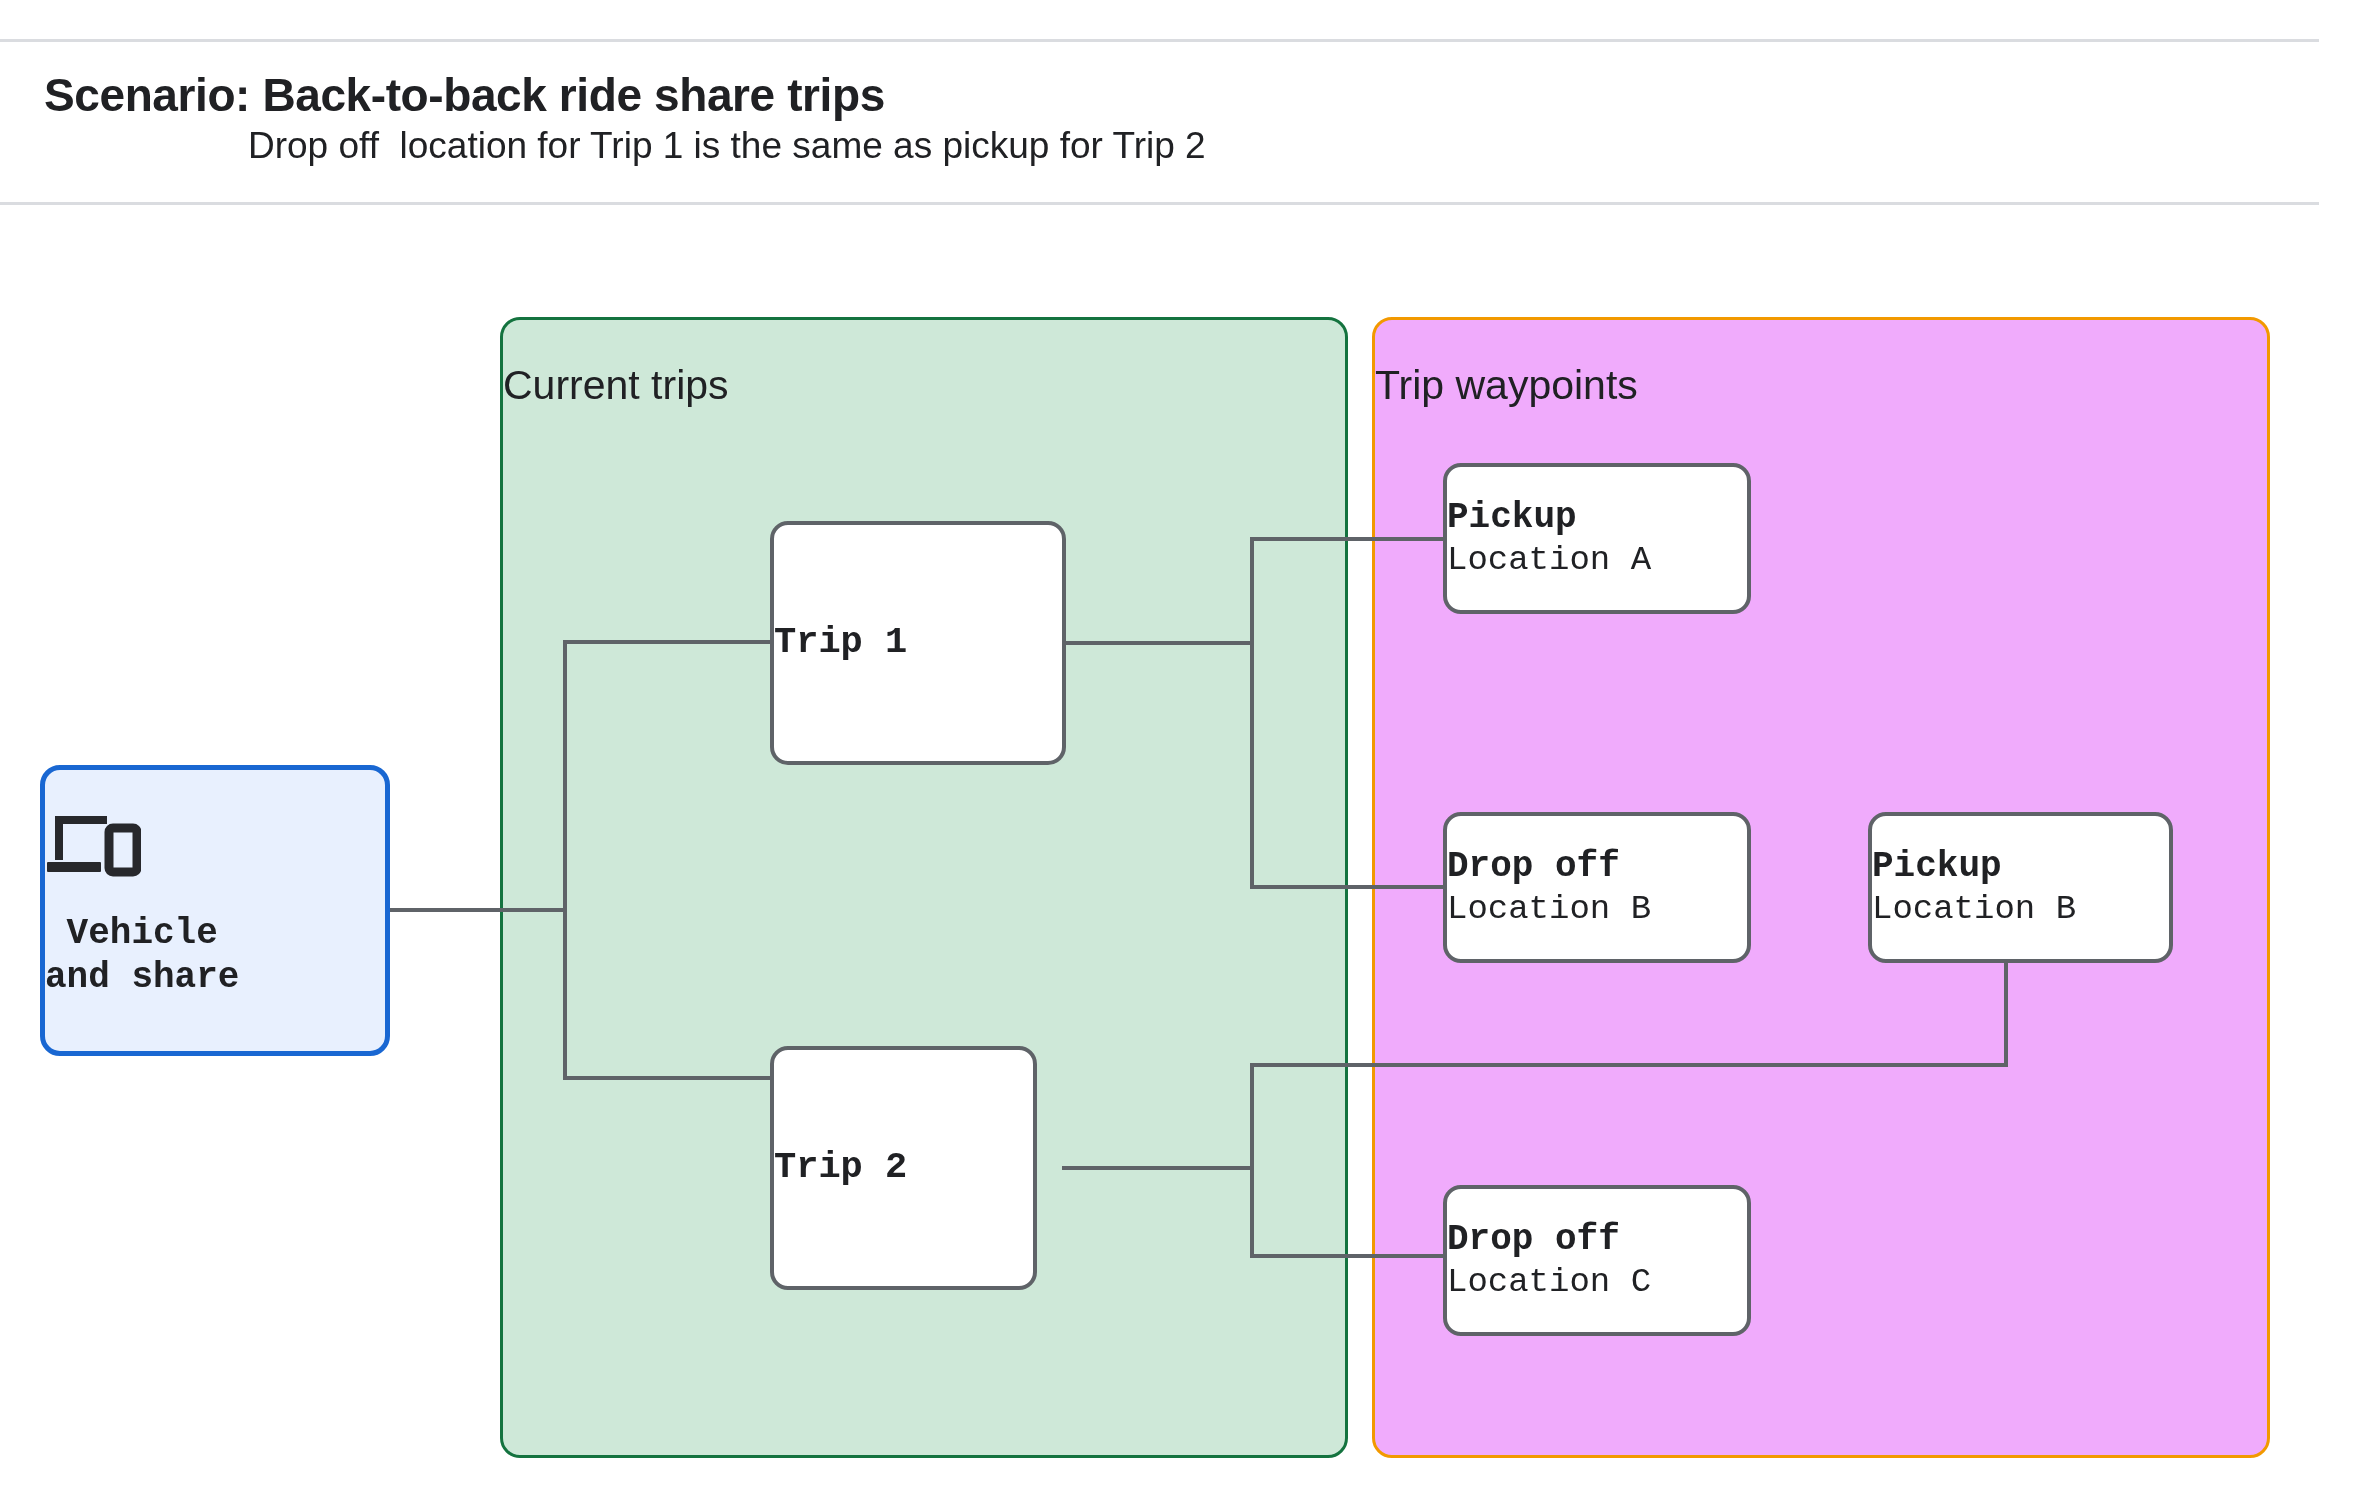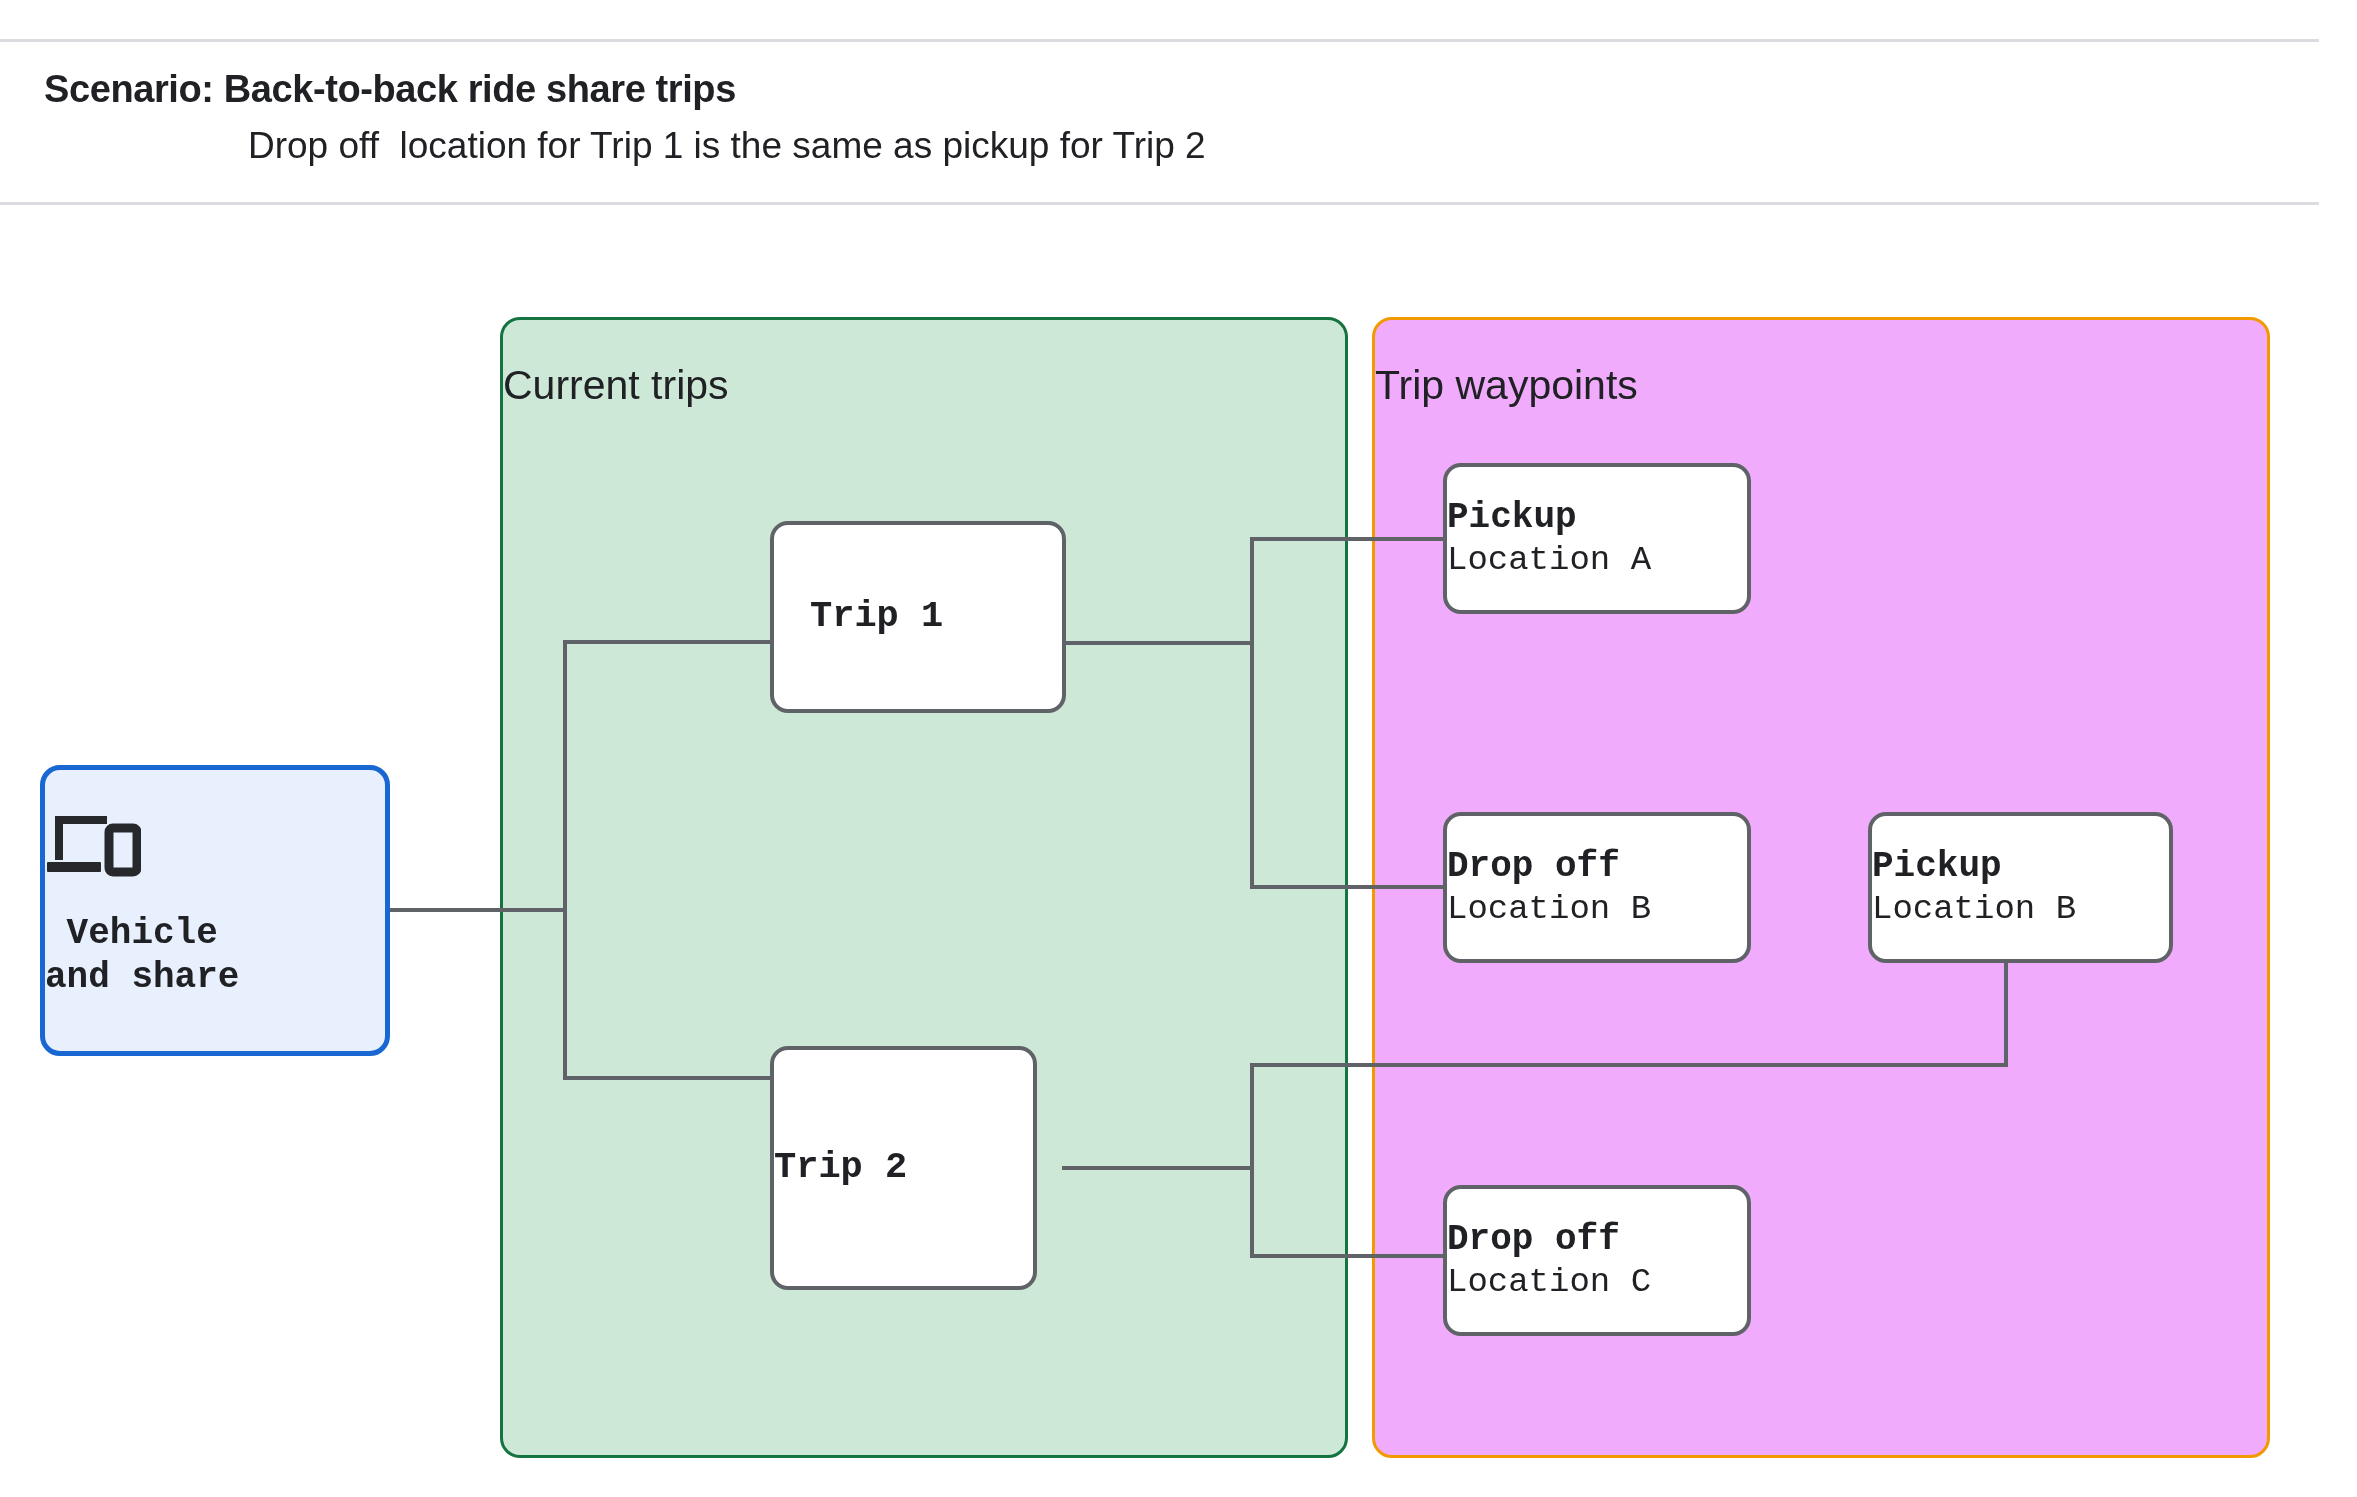--- a/index.html
+++ b/index.html
@@ -25,21 +25,21 @@
   }
   #header-rule-bottom {
     position: absolute;
     left: 0px; top: 202px;
     width: 2319px; height: 3px;
     background: #dadce0;
   }
   #scenario-title {
     position: absolute;
     left: 44px; top: 68px;
-    font-size: 38px;
+    font-size: 46px;
     font-weight: bold;
     letter-spacing: -0.4px;
     white-space: nowrap;
   }
   #scenario-subtitle {
     position: absolute;
     left: 248px; top: 125px;
     font-size: 37px;
     font-weight: normal;
     white-space: pre;
@@ -131,21 +131,21 @@
   #vehicle-label {
     font-size: 36px;
     font-weight: bold;
     line-height: 1.22;
     text-align: center;
     color: #202124;
     white-space: pre-line;
   }
 
   
-  #node-trip-1 { left: 770px; top: 521px; width: 296px; height: 192px; padding-left: 36px; }
+  #node-trip-1 { left: 770px; top: 521px; width: 296px; height: 244px; }
   #node-trip-2 { left: 770px; top: 1046px; width: 267px; height: 244px; }
 
   
   #node-pickup-a   { left: 1443px; top: 463px;  width: 308px; height: 151px; }
   #node-dropoff-b  { left: 1443px; top: 812px;  width: 308px; height: 151px; }
   #node-pickup-b   { left: 1868px; top: 812px;  width: 305px; height: 151px; }
   #node-dropoff-c  { left: 1443px; top: 1185px; width: 308px; height: 151px; }
 </style>
 </head>
 <body>

